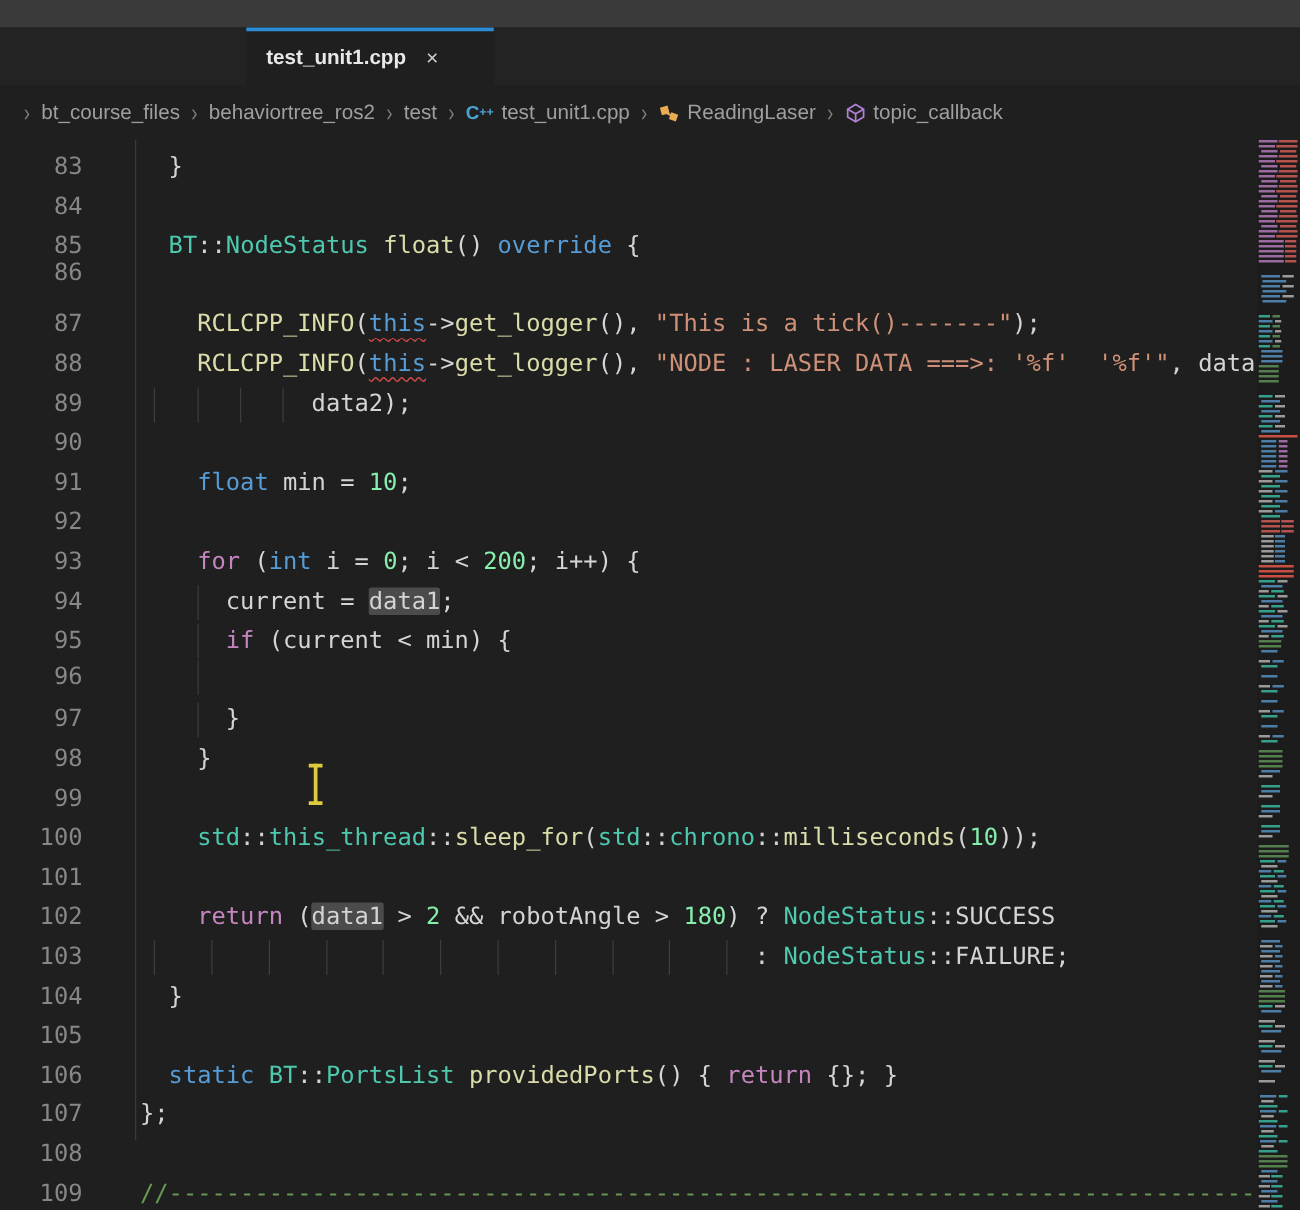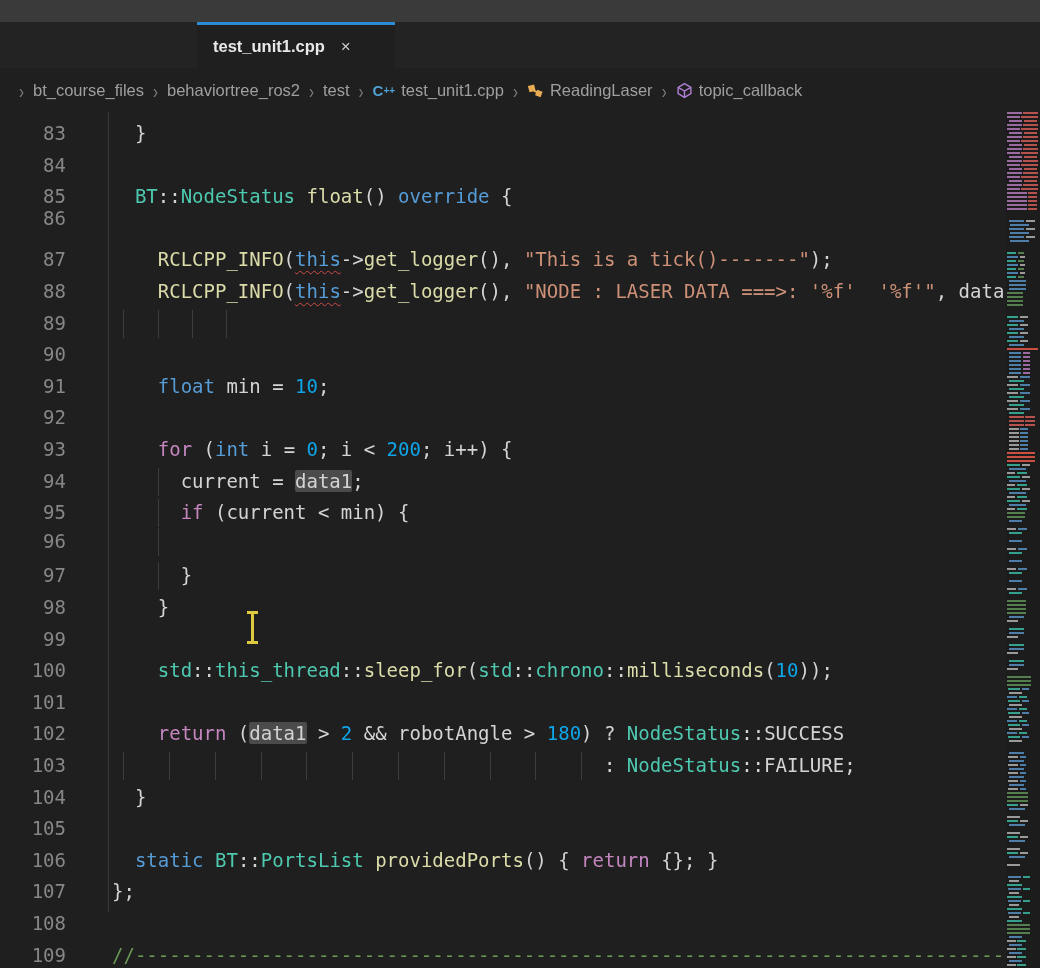--- a/index.html
+++ b/index.html
@@ -25,21 +25,21 @@
   .cpp-ico sup{font-size:10px;}
   
   #editor{position:absolute;left:0;top:112px;width:1006px;height:856px;overflow:hidden;}
   #guide-main{position:absolute;left:108px;top:0;width:1px;height:800px;background:#3a3a3a;}
   .row{position:absolute;left:0;width:1006px;height:32px;line-height:31.6px;
        font-family:"DejaVu Sans Mono",monospace;font-size:19px;white-space:pre;}
   .ln{position:absolute;left:0;width:66px;text-align:right;color:#878787;}
   .code{position:absolute;left:112px;right:0;overflow:hidden;height:32px;}
   .g{position:absolute;top:2px;width:1px;height:28px;background:#3d3d3d;}
   .w{color:#d4d4d4;} .kw{color:#569cd6;} .ctrl{color:#c586c0;} .type{color:#4ec9b0;}
-  .fn{color:#dcdcaa;} .str{color:#ce9178;} .num{color:#0ea5e9;} .cm{color:#6a9955;}
+  .fn{color:#dcdcaa;} .str{color:#ce9178;} .num{color:#86efac;} .cm{color:#6a9955;}
   .hl{background:#4b4b4b;border-radius:2px;}
   .err{text-decoration-line:underline;text-decoration-style:wavy;
        text-decoration-color:#d14949;text-decoration-thickness:1px;text-underline-offset:4px;}
   
   #ibeam{position:absolute;left:246px;top:499px;width:13px;height:33px;pointer-events:none;}
   #ibeam .v{position:absolute;left:5px;top:0;width:3px;height:33px;background:#ddca3e;}
   #ibeam .h{position:absolute;left:1px;width:11px;height:3px;background:#ddca3e;}
   #ibeam .ht{top:0;} #ibeam .hb{bottom:0;}
   
   #minimap{position:absolute;left:1006px;top:112px;width:34px;height:856px;background:#1c1c1c;
@@ -97,21 +97,21 @@
 
   <div id="editor">
     <div id="guide-main"></div>
     <div id="rows">
         <div class="row" style="top: 6px;"><span class="ln">83</span><span class="code"><span class="w">  }</span></span></div>
         <div class="row" style="top: 37.6px;"><span class="ln">84</span><span class="code"></span></div>
         <div class="row" style="top: 69.2px;"><span class="ln">85</span><span class="code"><span class="w">  </span><span class="type">BT</span><span class="w">::</span><span class="type">NodeStatus</span><span class="w"> </span><span class="fn">float</span><span class="w">() </span><span class="kw">override</span><span class="w"> {</span></span></div>
         <div class="row" style="top: 91px;"><span class="ln">86</span><span class="code"></span></div>
         <div class="row" style="top: 132.4px;"><span class="ln">87</span><span class="code"><span class="w">    </span><span class="fn">RCLCPP_INFO</span><span class="w">(</span><span class="kw err">this</span><span class="w">-&gt;</span><span class="fn">get_logger</span><span class="w">(), </span><span class="str">"This is a tick()-------"</span><span class="w">);</span></span></div>
         <div class="row" style="top: 164px;"><span class="ln">88</span><span class="code"><span class="w">    </span><span class="fn">RCLCPP_INFO</span><span class="w">(</span><span class="kw err">this</span><span class="w">-&gt;</span><span class="fn">get_logger</span><span class="w">(), </span><span class="str">"NODE : LASER DATA ===&gt;: '%f'  '%f'"</span><span class="w">, data1,</span></span></div>
-        <div class="row" style="top: 195.6px;"><span class="ln">89</span><span class="code"><i class="g" style="left: 11px;"></i><i class="g" style="left: 46px;"></i><i class="g" style="left: 80px;"></i><i class="g" style="left: 114px;"></i></span></div>
+        <div class="row" style="top: 195.6px;"><span class="ln">89</span><span class="code"><i class="g" style="left: 11px;"></i><i class="g" style="left: 46px;"></i><i class="g" style="left: 80px;"></i><i class="g" style="left: 114px;"></i><span class="w">            data2);</span></span></div>
         <div class="row" style="top: 227.2px;"><span class="ln">90</span><span class="code"></span></div>
         <div class="row" style="top: 258.8px;"><span class="ln">91</span><span class="code"><span class="w">    </span><span class="kw">float</span><span class="w"> min = </span><span class="num">10</span><span class="w">;</span></span></div>
         <div class="row" style="top: 290.4px;"><span class="ln">92</span></div>
         <div class="row" style="top: 322px;"><span class="ln">93</span><span class="code"><span class="w">    </span><span class="ctrl">for</span><span class="w"> (</span><span class="kw">int</span><span class="w"> i = </span><span class="num">0</span><span class="w">; i &lt; </span><span class="num">200</span><span class="w">; i++) {</span></span></div>
         <div class="row" style="top: 353.6px;"><span class="ln">94</span><span class="code"><i class="g" style="left: 46px;"></i><span class="w">      current = </span><span class="w hl">data1</span><span class="w">;</span></span></div>
         <div class="row" style="top: 385.2px;"><span class="ln">95</span><span class="code"><i class="g" style="left: 46px;"></i><span class="w">      </span><span class="ctrl">if</span><span class="w"> (current &lt; min) {</span></span></div>
         <div class="row" style="top: 414px;"><span class="ln">96</span><span class="code"><i class="g" style="left: 46px;"></i></span></div>
         <div class="row" style="top: 448.4px;"><span class="ln">97</span><span class="code"><i class="g" style="left: 46px;"></i><span class="w">      }</span></span></div>
         <div class="row" style="top: 480px;"><span class="ln">98</span><span class="code"><span class="w">    }</span></span></div>
         <div class="row" style="top: 511.6px;"><span class="ln">99</span><span class="code"></span></div>

